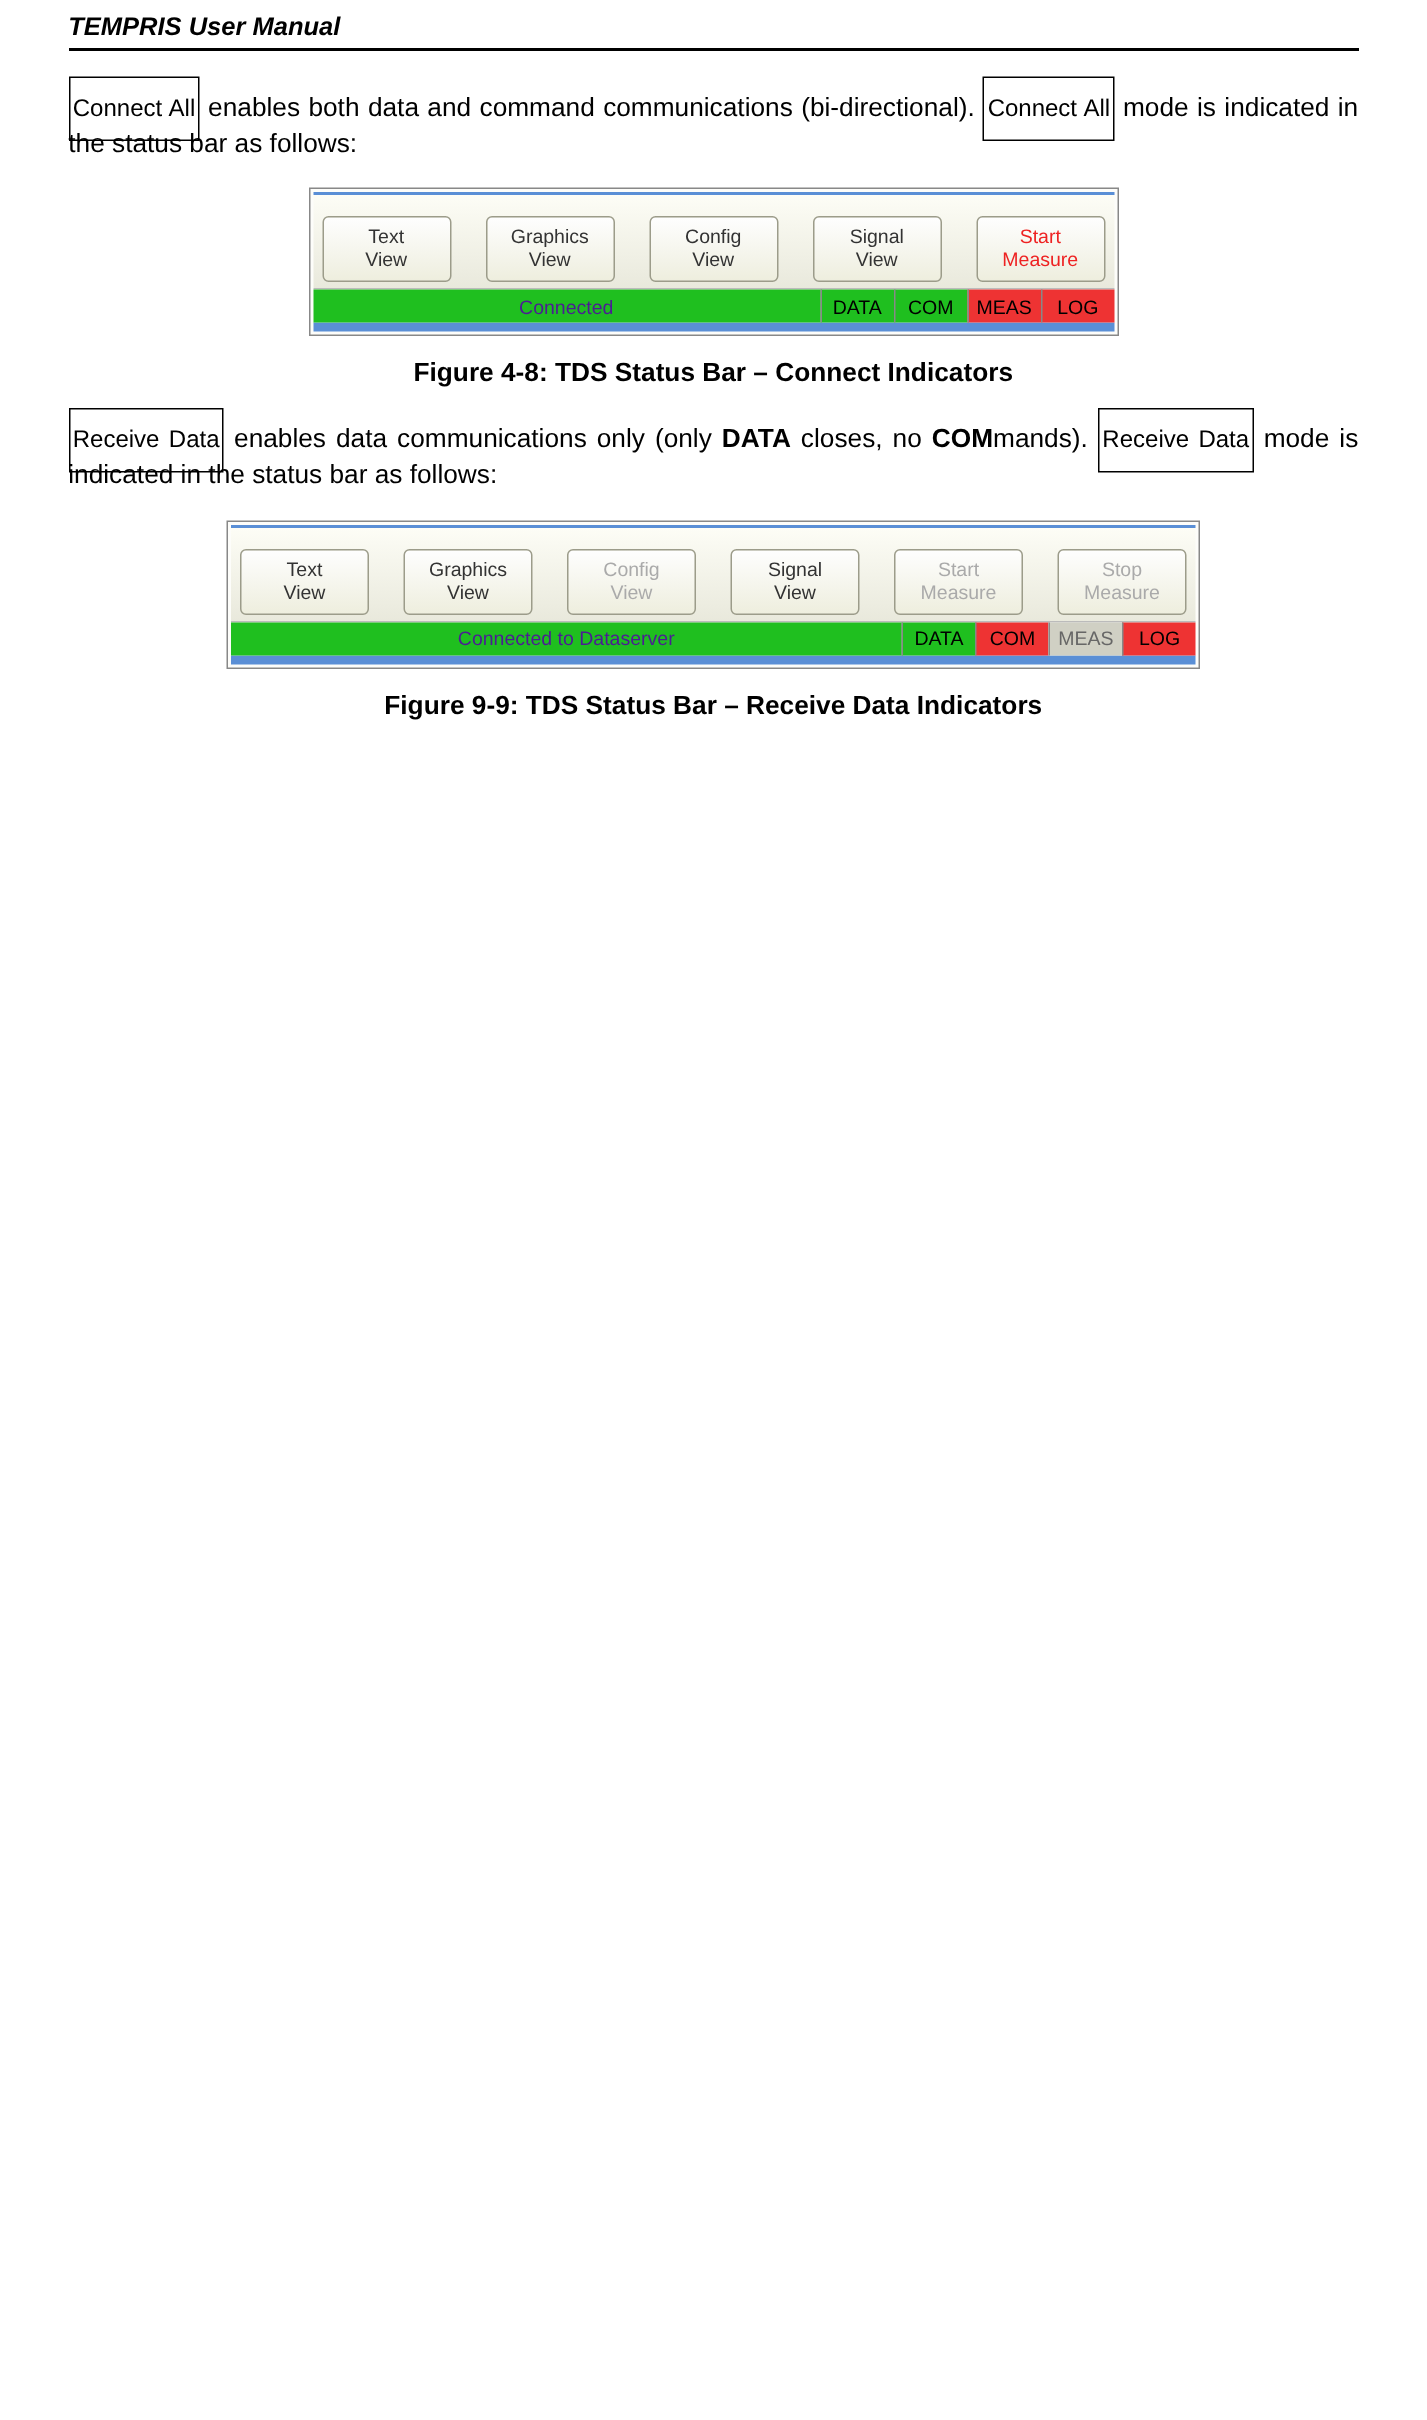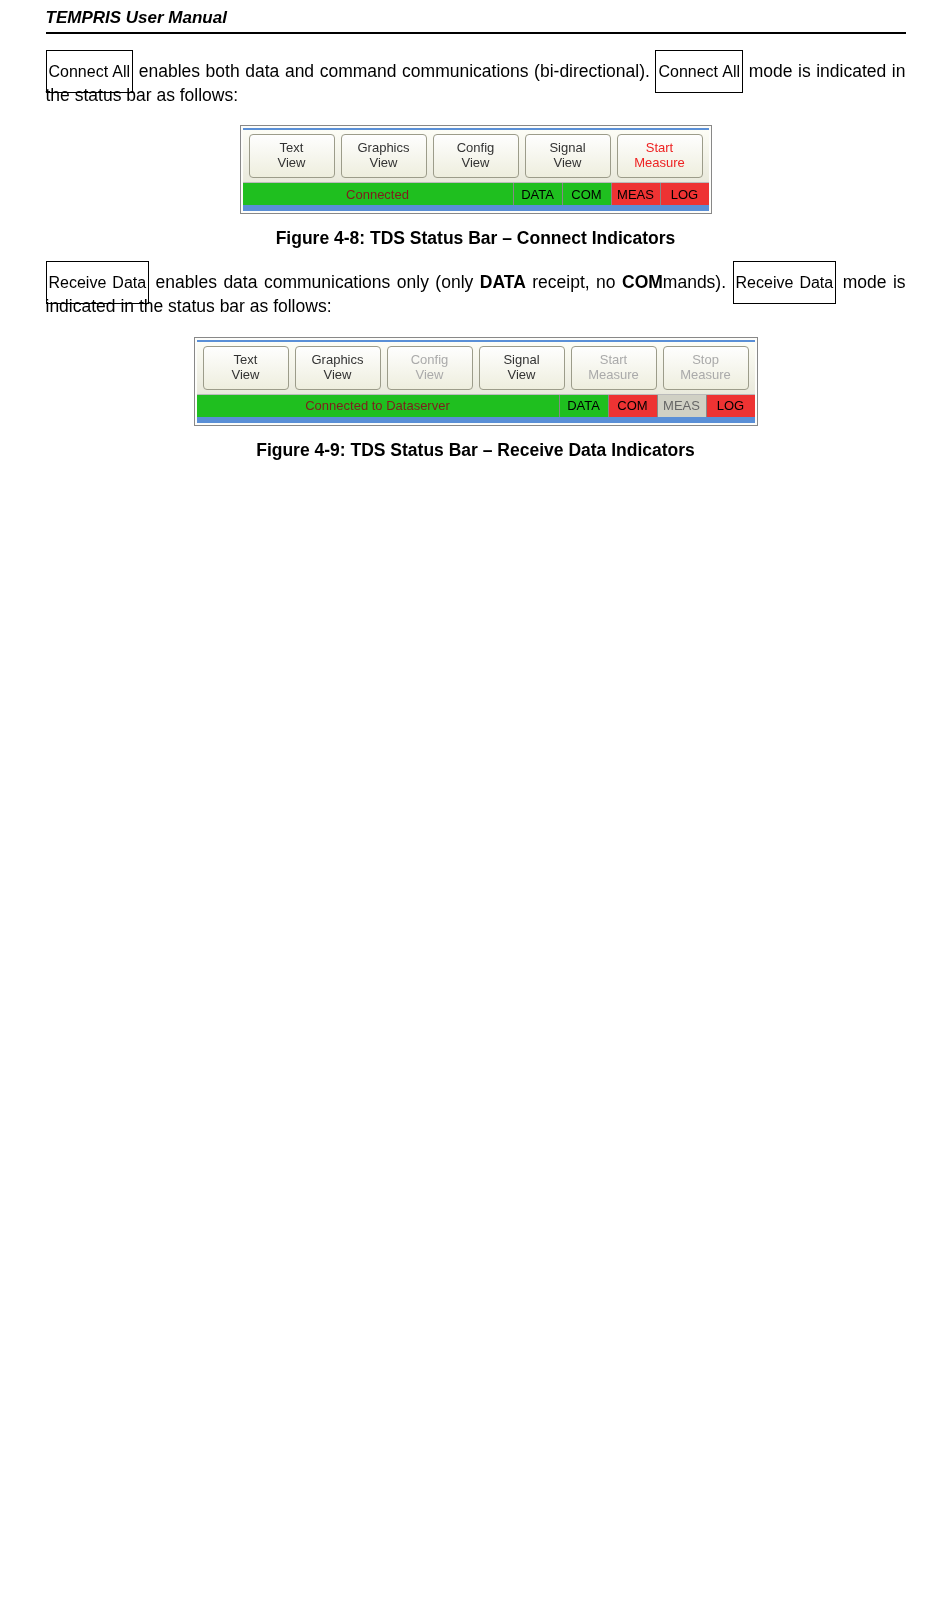--- a/index.html
+++ b/index.html
@@ -5,28 +5,28 @@
   html,body{margin:0;padding:0;background:#fff;font-family:Verdana,Arial,sans-serif;color:#000}
   .page{width:940px;margin:0 auto;padding:0 40px;box-sizing:border-box}
   .hdr{border-bottom:2px solid #000;padding:8px 0 4px 0;margin-bottom:26px}
   .hdr span{font-weight:bold;font-style:italic;font-size:17px}
   .boxed{border:1px solid #000;padding:12px 2px;font-family:Arial,sans-serif;font-size:16px;background:#fff}
   .para{font-size:17.5px;line-height:1.35;text-align:justify;margin:0 0 14px 0}
   .fig{text-align:center;margin:18px 0 14px 0}
   .caption{font-weight:bold;font-size:17.5px;text-align:center;margin:6px 0 22px 0}
   
   .tb-wrap{display:inline-block;border:1px solid #888;padding:2px;background:#fdfdfa}
-  .tb{background:linear-gradient(#fdfdf6,#e9e9dc);display:flex;padding:4px 6px 4px 6px;gap:6px;border-top:2px solid #5a8fd6}
+  .tb{background:linear-gradient(#fdfdf6,#e9e9dc);display:flex;padding:14px 6px 4px 6px;gap:23px;border-top:2px solid #5a8fd6}
   .btn{border:1px solid #9c9c8a;border-radius:4px;background:linear-gradient(#fefefe,#eeeede);
        width:84px;height:42px;display:flex;flex-direction:column;align-items:center;justify-content:center;
        font:13px/1.15 Arial;color:#333}
   .btn.red{color:#e22}
   .btn.gray{color:#aaa}
   .stat{display:flex;height:22px;border-top:1px solid #bbb;font:13px Arial}
-  .stat .lbl{flex:1;background:#1fbf1f;color:#7f1d1d;display:flex;align-items:center;justify-content:center}
+  .stat .lbl{flex:1;background:#1fbf1f;color:#4c1d95;display:flex;align-items:center;justify-content:center}
   .ind{width:48px;display:flex;align-items:center;justify-content:center;border-left:1px solid #888}
   .g{background:#1fbf1f}.r{background:#e33;color:#000}.gr{background:#d0d0c4;color:#666}
   .bluebar{height:6px;background:#5a8fd6}
   .ftr{border-top:2px solid #000;padding-top:6px;display:flex;justify-content:space-between;
        font-weight:bold;font-style:italic;font-size:17px;position:absolute;bottom:20px;left:40px;right:40px}
   .page{position:relative;min-height:1613px}
 </style>
 </head>
 <body>
 
@@ -72,21 +72,21 @@
             <div class="ind r">MEAS</div>
             <div class="ind r">LOG</div>
           </div>
       </div>
       <div class="bluebar"></div>
     </div>
   </div>
   <div class="caption">Figure 4-8: TDS Status Bar – Connect Indicators</div>
 
   <p class="para">
-    <span class="boxed">Receive Data</span><span> enables data communications only (only </span><b>DATA</b><span> receipt, no </span><b>COM</b><span>mands). </span><span class="boxed">Receive Data</span><span> mode is indicated in the status bar as follows:</span>
+    <span class="boxed">Receive Data</span><span> enables data communications only (only </span><b>DATA</b><span> closes, no </span><b>COM</b><span>mands). </span><span class="boxed">Receive Data</span><span> mode is indicated in the status bar as follows:</span>
   </p>
 
   <div class="fig">
     <div class="tb-wrap">
       <div class="tb" id="tb2">
           <div class="btn ">
             <span>Text</span>
             <span>View</span>
           </div>
           <div class="btn ">
@@ -115,16 +115,16 @@
         <div id="inds2" style="display:flex">
             <div class="ind g">DATA</div>
             <div class="ind r">COM</div>
             <div class="ind gr">MEAS</div>
             <div class="ind r">LOG</div>
           </div>
       </div>
       <div class="bluebar"></div>
     </div>
   </div>
-  <div class="caption">Figure 4-9: TDS Status Bar – Receive Data Indicators</div>
+  <div class="caption">Figure 9-9: TDS Status Bar – Receive Data Indicators</div>
 
 
 </div>
 
 </body></html>

